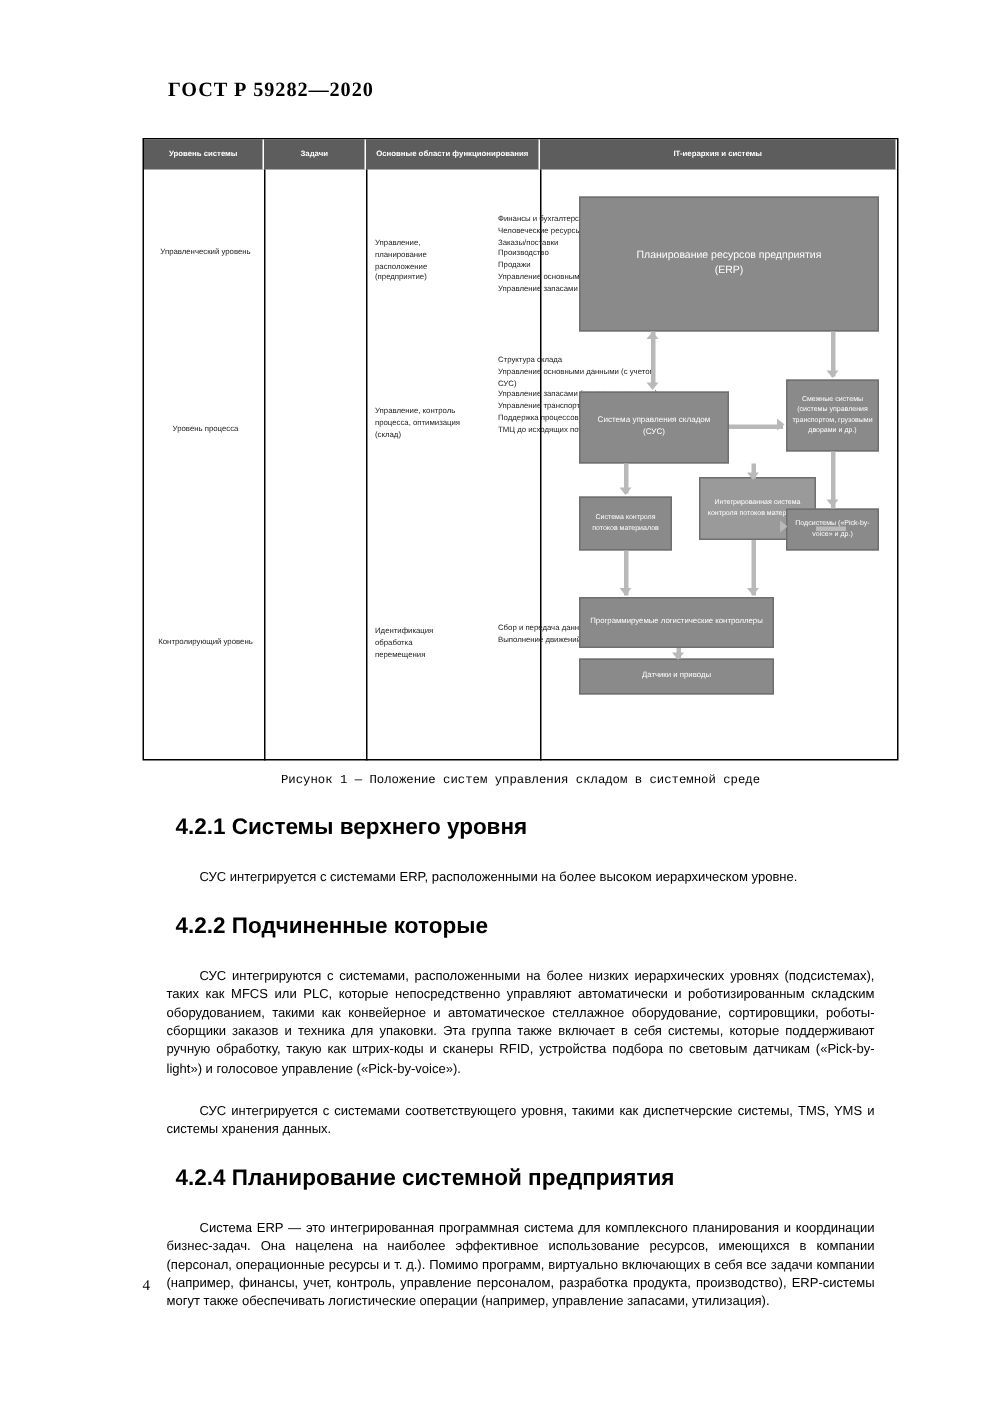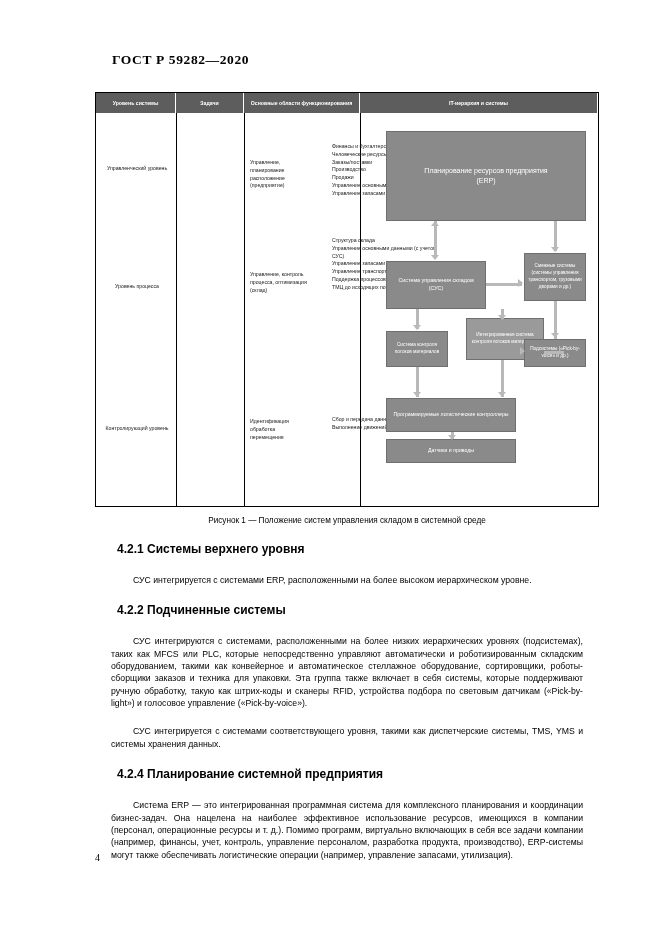--- a/index.html
+++ b/index.html
@@ -134,37 +134,37 @@
   }
   .ah-down { border-left: 4px solid transparent; border-right: 4px solid transparent; border-top: 5px solid #b9b9b9; }
   .ah-up { border-left: 4px solid transparent; border-right: 4px solid transparent; border-bottom: 5px solid #b9b9b9; }
   .ah-right { border-top: 4px solid transparent; border-bottom: 4px solid transparent; border-left: 5px solid #b9b9b9; }
 
   .fig-caption {
     position: absolute;
     left: 79px; top: 516px;
     width: 504px;
     text-align: center;
-    font-family: Liberation Sans, sans-serif;
+    font-family: Liberation Mono, monospace;
     font-size: 8.2px;
   }
 
   
   .body-text {
     position: absolute;
     left: 79px; top: 537px;
     width: 504px;
     font-family: "Liberation Sans", sans-serif;
     font-size: 8.7px;
     line-height: 1.42;
     text-align: justify;
   }
   .body-text h4 {
     margin: 4px 0 0 0;
-    font-size: 12px;
+    font-size: 15px;
     font-weight: bold;
     text-indent: 22px;
   }
   .body-text p {
     margin: 16px;
     text-indent: 22px;
   }
   .page-num {
     position: absolute;
     left: 79px; top: 852px;
@@ -259,21 +259,21 @@
       <div class="arrow-head ah-down" style="left:352px; top:322px;"></div>
     </div>
   </div>
 
   <div class="fig-caption">Рисунок 1 — Положение систем управления складом в системной среде</div>
 
   <div class="body-text">
     <h4>4.2.1 Системы верхнего уровня</h4>
     <p>СУС интегрируется с системами ERP, расположенными на более высоком иерархическом уровне.</p>
 
-    <h4>4.2.2 Подчиненные системы</h4>
+    <h4>4.2.2 Подчиненные которые</h4>
     <p>СУС интегрируются с системами, расположенными на более низких иерархических уровнях (подсистемах), таких как MFCS или PLC, которые непосредственно управляют автоматически и роботизированным складским оборудованием, такими как конвейерное и автоматическое стеллажное оборудование, сортировщики, роботы-сборщики заказов и техника для упаковки. Эта группа также включает в себя системы, которые поддерживают ручную обработку, такую как штрих-коды и сканеры RFID, устройства подбора по световым датчикам («Pick-by-light») и голосовое управление («Pick-by-voice»).</p>
 
     <p>СУС интегрируется с системами соответствующего уровня, такими как диспетчерские системы, TMS, YMS и системы хранения данных.</p>
 
     <h4>4.2.4 Планирование системной предприятия</h4>
     <p>Система ERP — это интегрированная программная система для комплексного планирования и координации бизнес-задач. Она нацелена на наиболее эффективное использование ресурсов, имеющихся в компании (персонал, операционные ресурсы и т. д.). Помимо программ, виртуально включающих в себя все задачи компании (например, финансы, учет, контроль, управление персоналом, разработка продукта, производство), ERP-системы могут также обеспечивать логистические операции (например, управление запасами, утилизация).</p>
   </div>
 
   <div class="page-num">4</div>
 </div>

